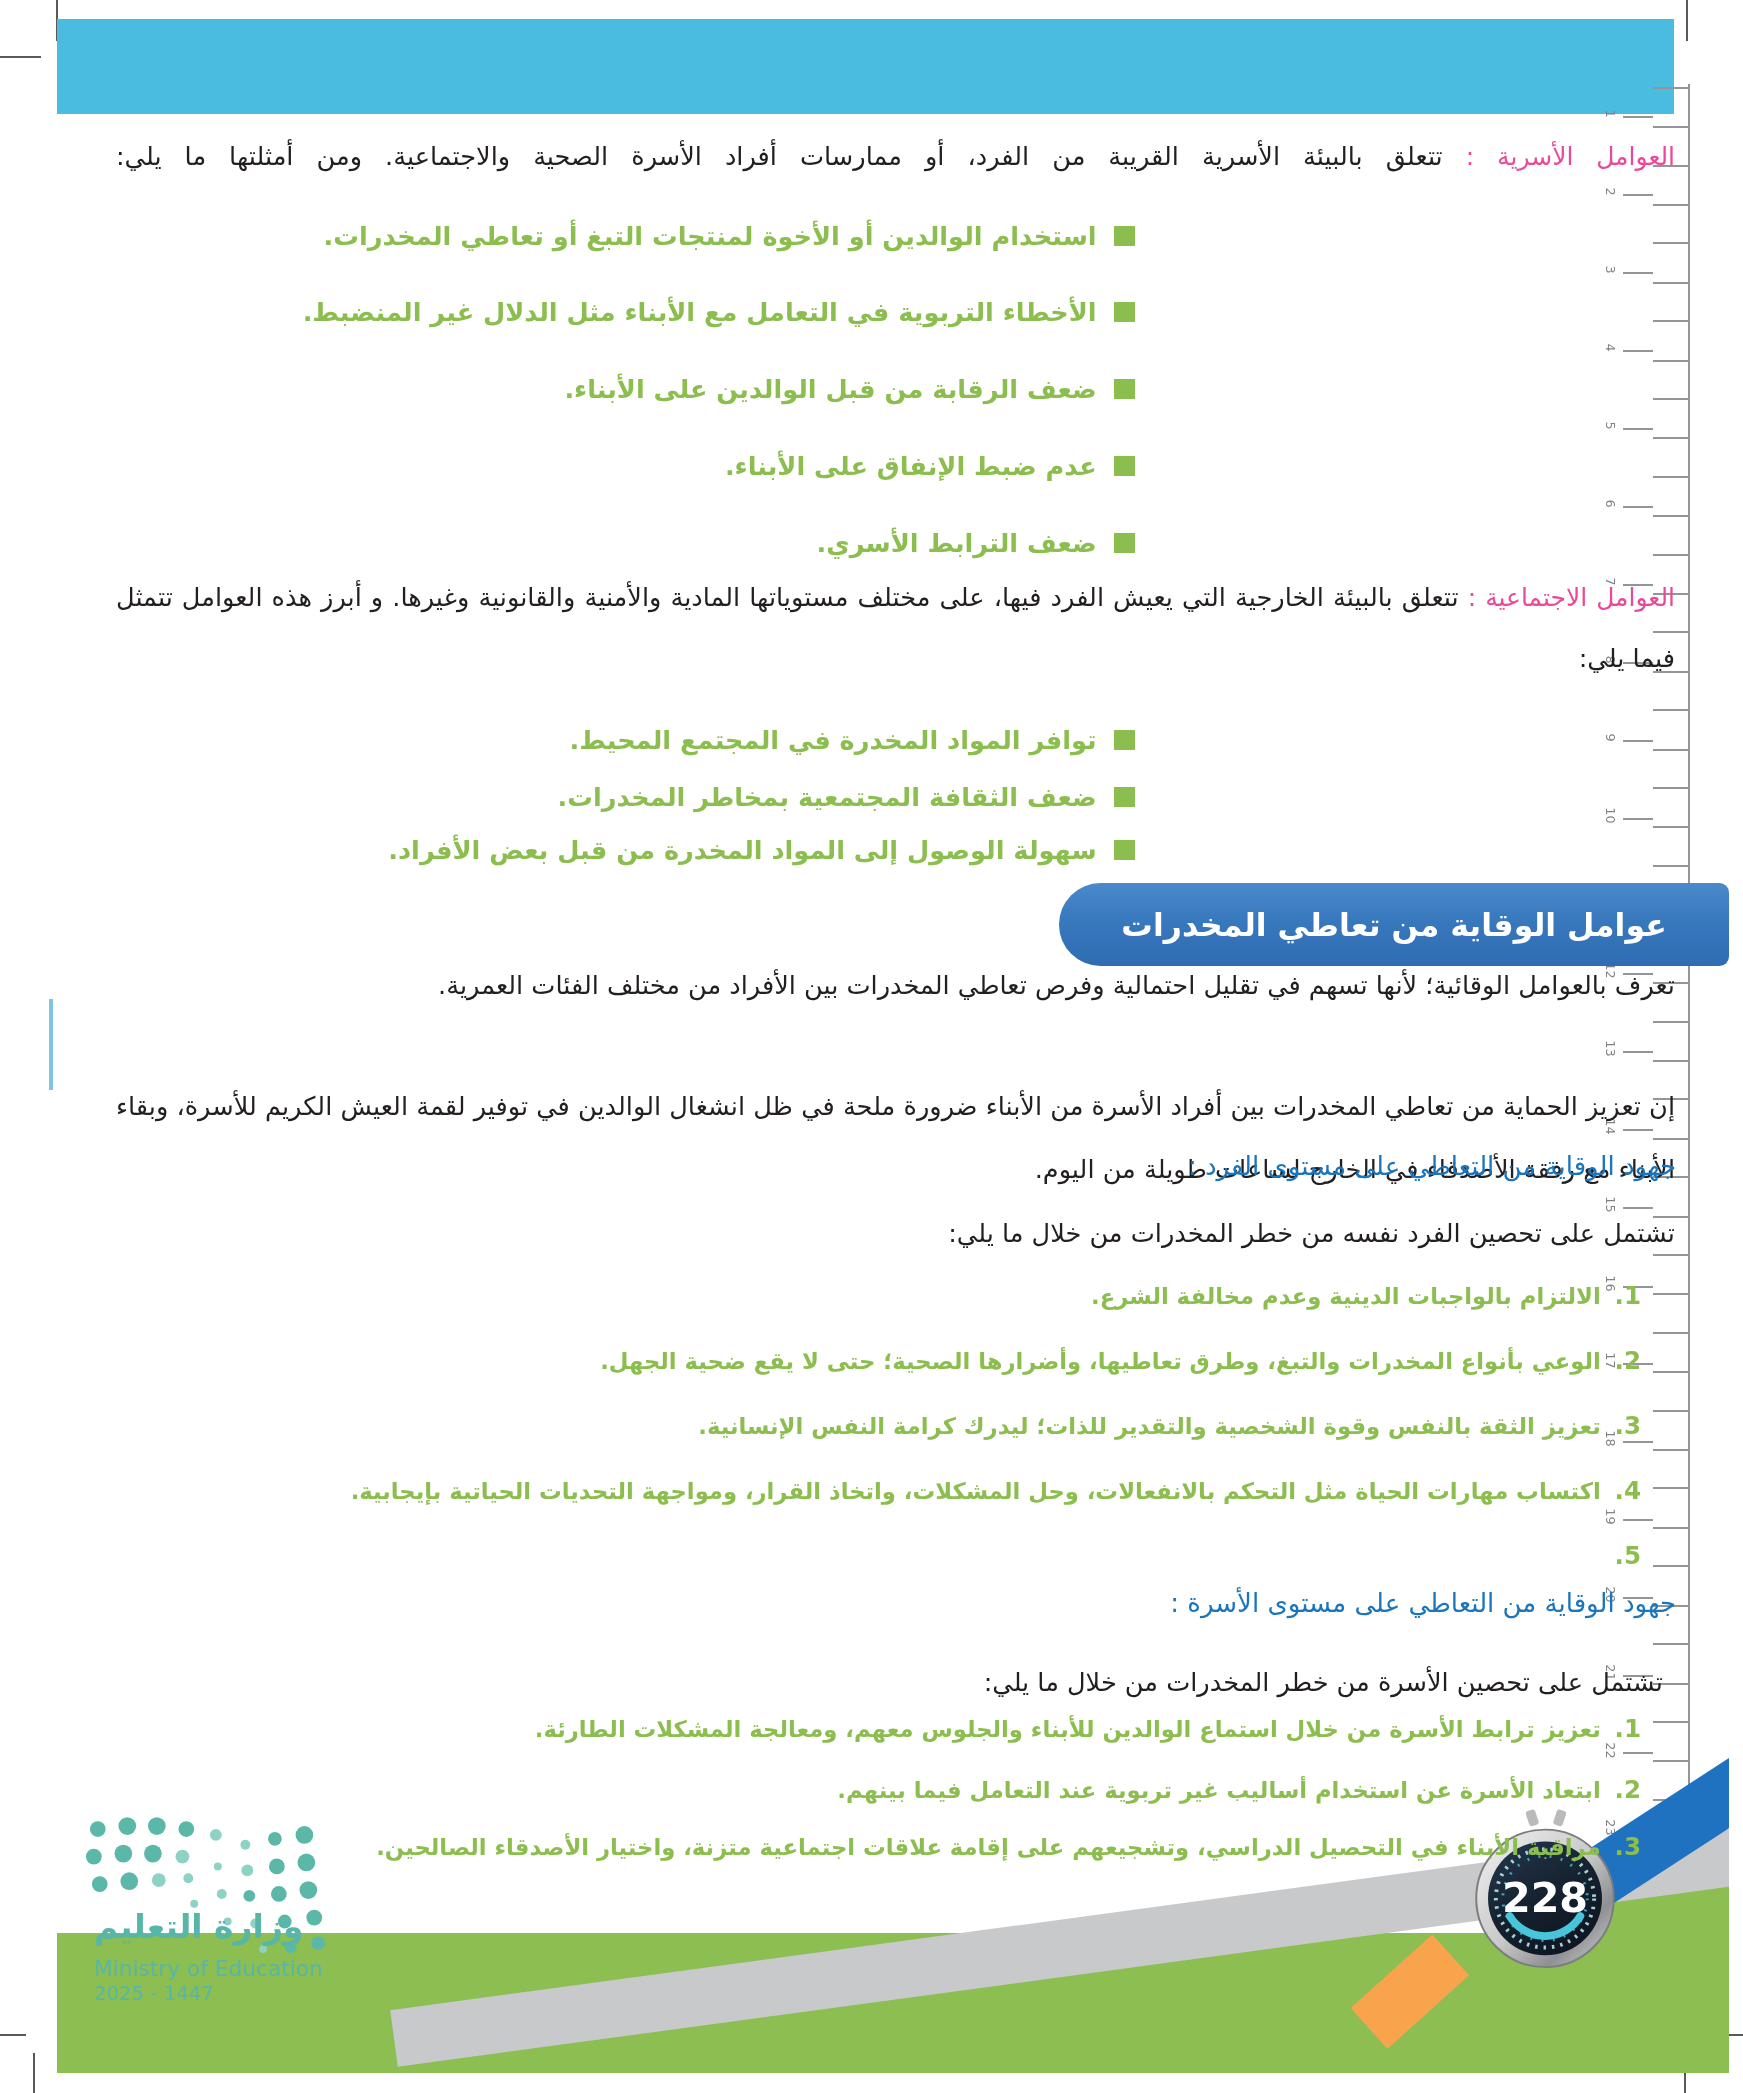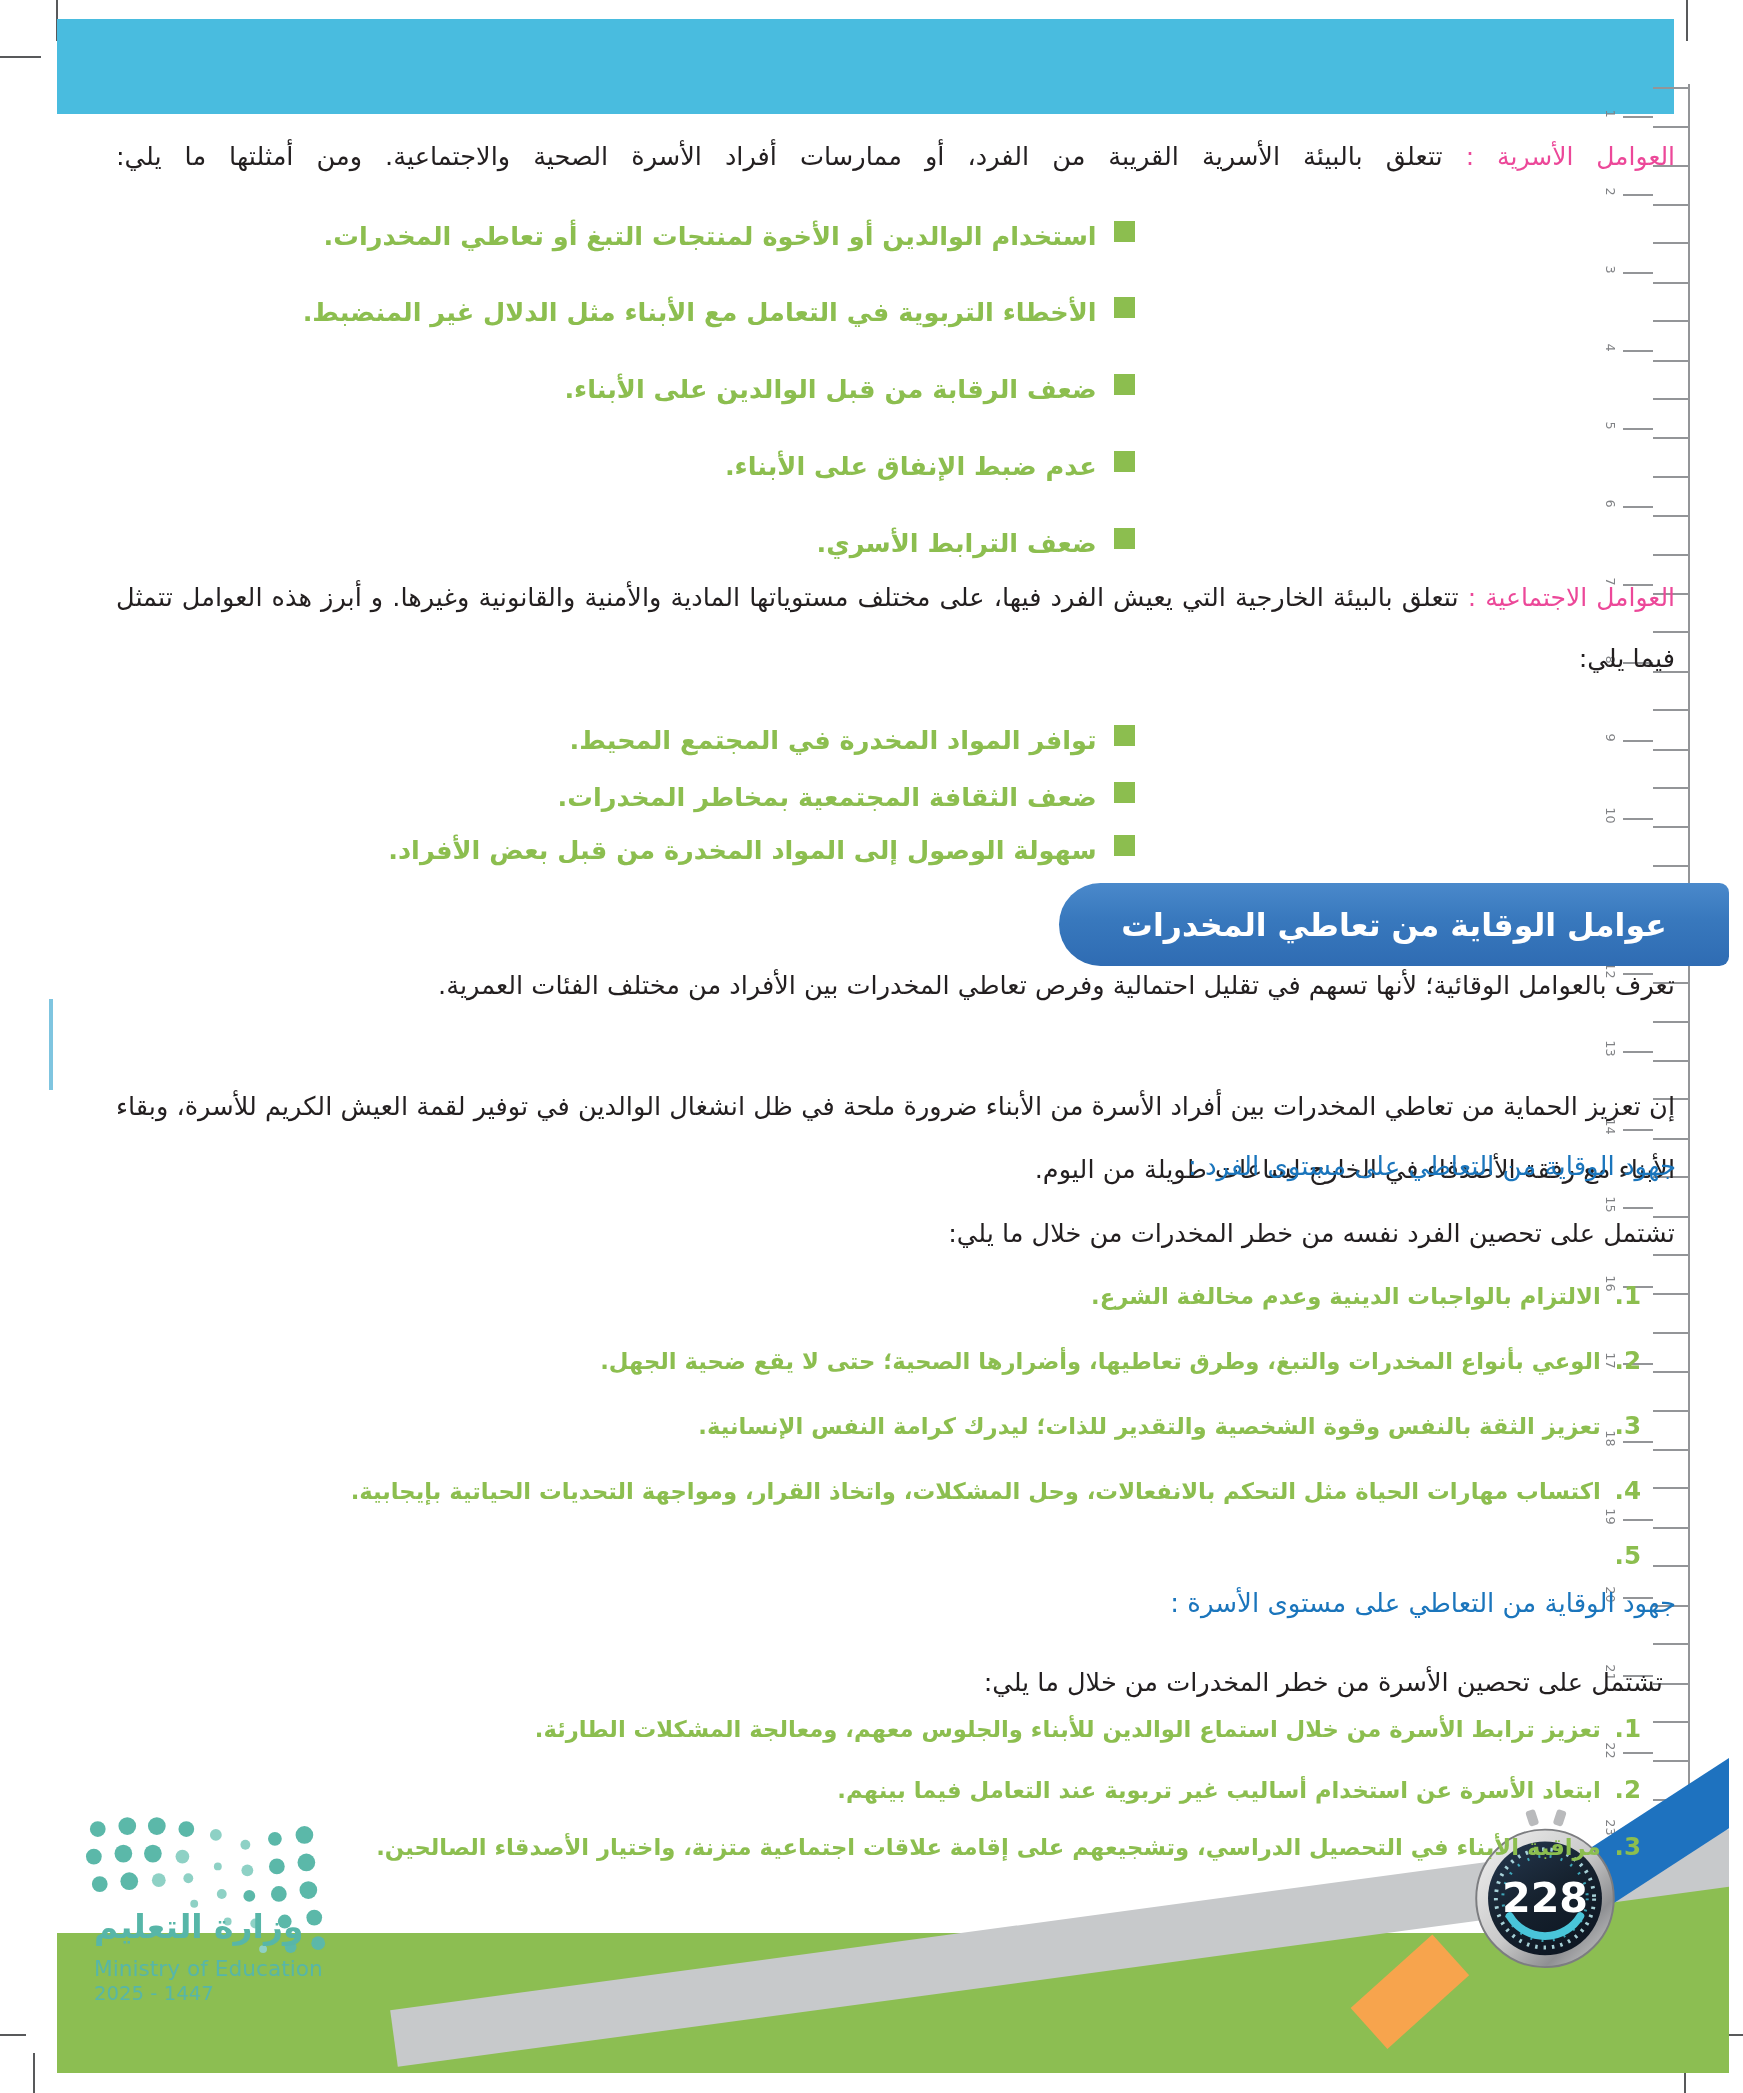--- a/index.html
+++ b/index.html
@@ -12,21 +12,21 @@
   .mark{background:#58595b;}
   
   .ruler-line{left:1688px;top:84px;width:2px;height:1736px;background:#939598;}
   .tick{height:2px;background:#939598;}
   .rnum{color:#808285;font-size:12.8px;width:21.7px;text-align:center;transform:rotate(90deg);}
   
   .para{direction:rtl;text-align:justify;color:#231f20;font-size:25.6px;line-height:61px;}
   .lead{color:#ec4899;font-weight:normal;font-size:25px;}
   .fill-line{text-align-last:justify;}
   
-  .brow{display:flex;direction:rtl;align-items:flex-start;gap:17.7px;right:609px;}
+  .brow{display:flex;direction:rtl;align-items:center;gap:17.7px;right:609px;}
   .bsq{width:20.7px;height:20.7px;background:#8cbe4f;flex:0 0 auto;}
   .btxt{color:#8cbe4f;font-weight:bold;font-size:25.6px;white-space:nowrap;}
   
   .banner{left:1059px;top:883px;width:670px;height:83px;border-radius:43px 9.9px 9.9px 43px;
           background:linear-gradient(180deg,#4a89cb 0%,#3878bd 45%,#2f6cb3 100%);
           display:flex;align-items:center;justify-content:center;}
   .banner-txt{color:#ffffff;font-weight:bold;font-size:31.5px;direction:rtl;}
   
   .sec-head{direction:rtl;color:#1a75bc;font-weight:normal;font-size:26px;right:68px;white-space:nowrap;}
   .sec-intro{direction:rtl;color:#231f20;font-size:25.6px;right:69px;white-space:nowrap;}

